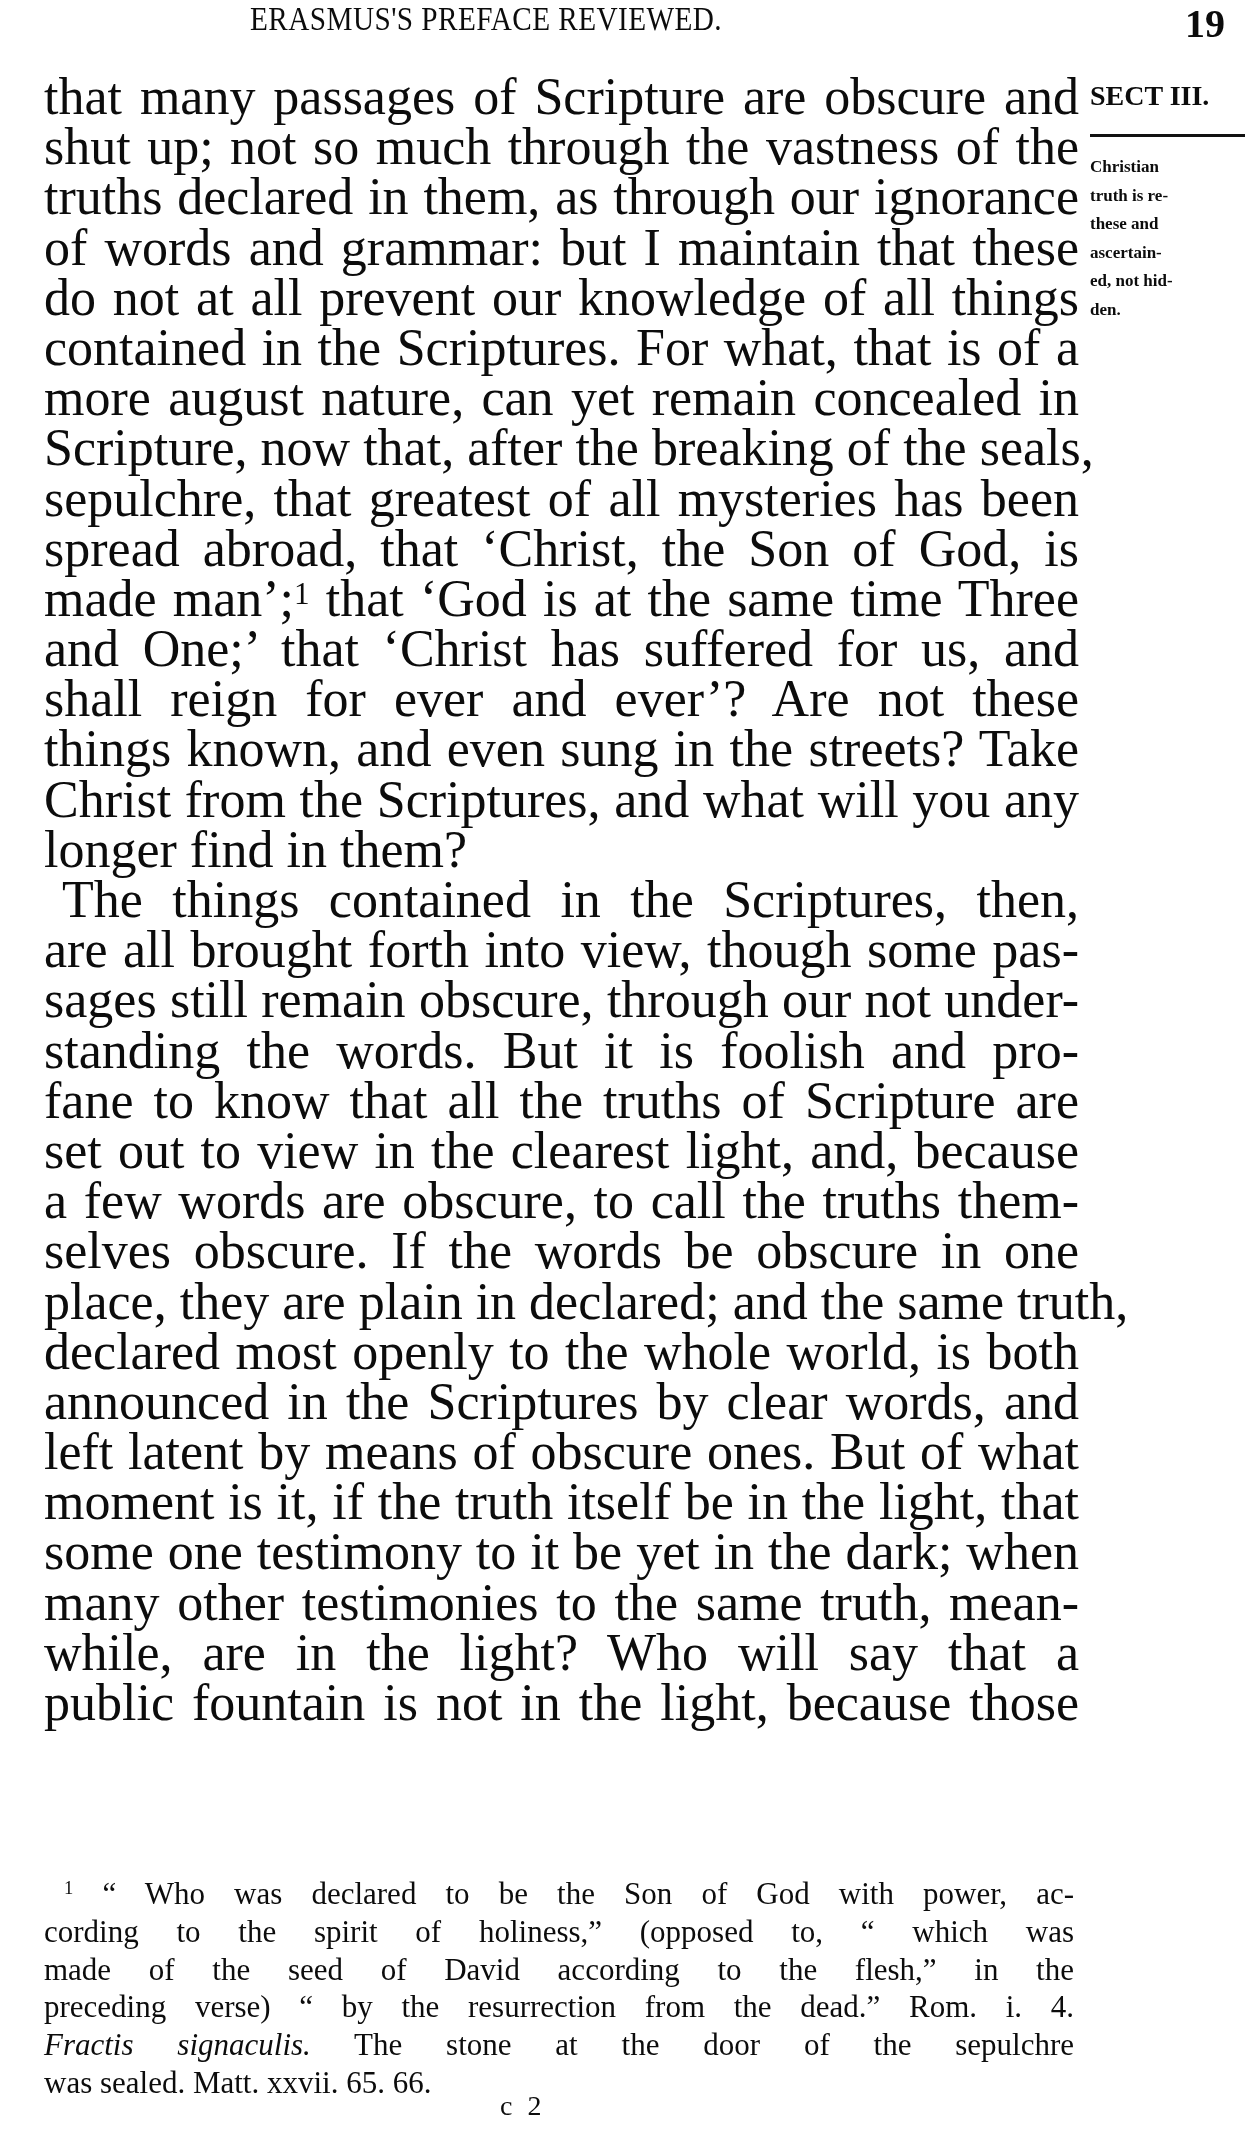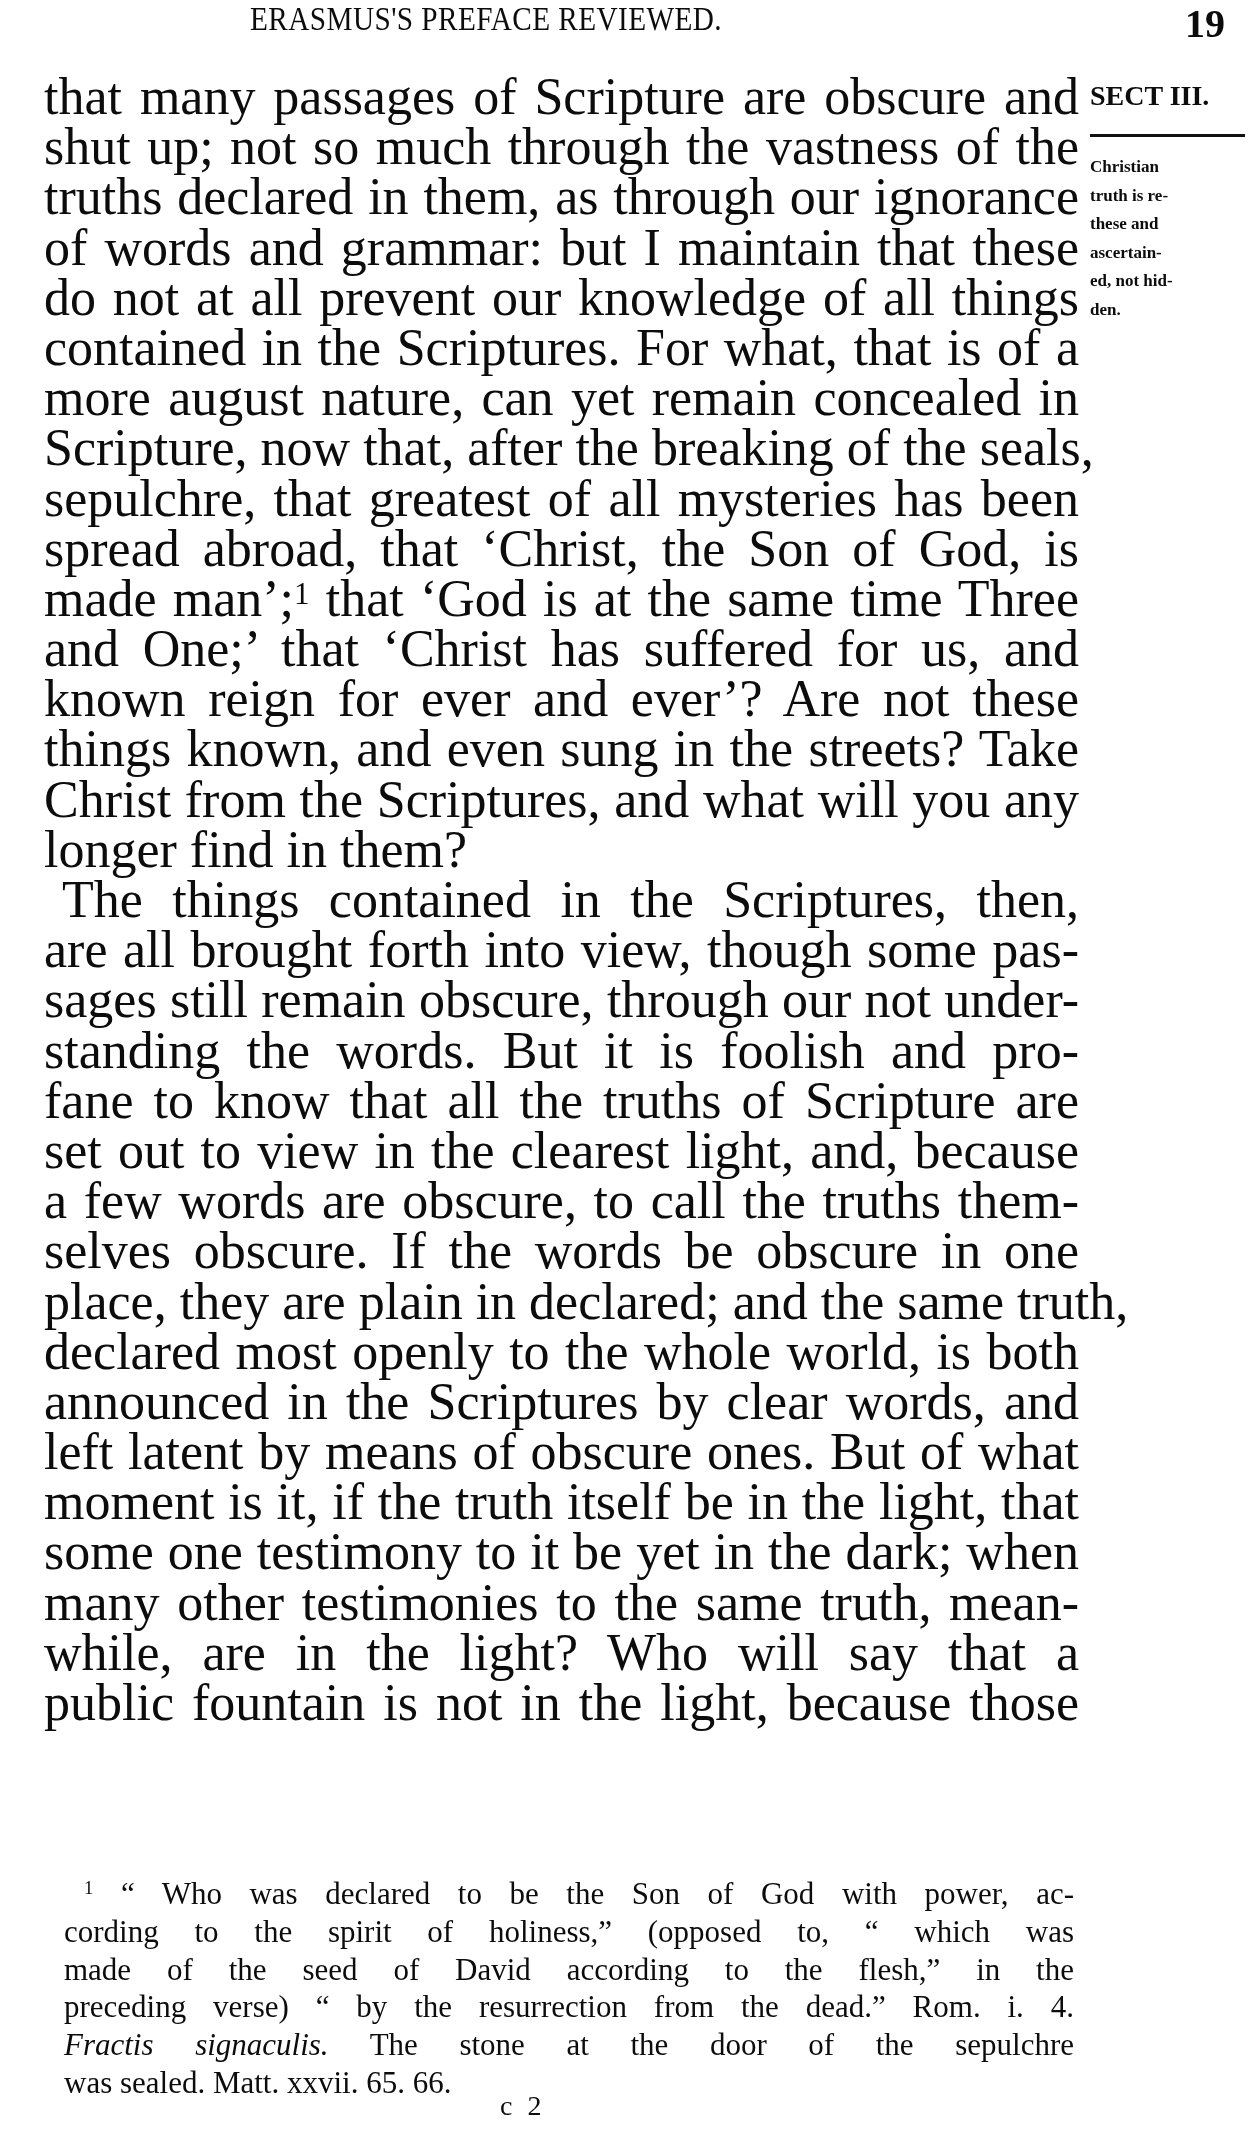--- a/index.html
+++ b/index.html
@@ -9,21 +9,21 @@
   .page-num { position: absolute; top: 0px; left: 1185px; font-size: 40px; font-weight: bold; }
   .body-text { position: absolute; left: 44px; top: 72px; width: 1035px; }
   .line { display: block; font-size: 52px; line-height: 50.2px; height: 50.2px; white-space: nowrap; text-align: justify; text-align-last: justify; transform-origin: left top; }
   .line.last { text-align-last: left; }
   .line.indent { padding-left: 18px; }
   .margin { position: absolute; left: 1090px; top: 72px; width: 160px; }
   .sect { font-size: 28px; font-weight: bold; line-height: 48px; white-space: nowrap; }
   .rule { width: 155px; height: 3px; background: #111; margin: 14px 0 16px 0; }
   .mnote { font-size: 17px; font-weight: bold; line-height: 28.5px; white-space: nowrap; }
   .footnotes { position: absolute; left: 44px; top: 1875px; width: 1030px; }
-  .fline { display: block; font-size: 31px; line-height: 37.8px; height: 37.8px; white-space: nowrap; text-align: justify; text-align-last: justify; margin-left: 20px; }
+  .fline { display: block; font-size: 31px; line-height: 37.8px; height: 37.8px; white-space: nowrap; text-align: justify; text-align-last: justify; }
   .fline.last { text-align-last: left; }
   .fline.indent { padding-left: 20px; }
   sup { font-size: 60%; vertical-align: top; line-height: 1; position: relative; top: 4px; }
   .signature { position: absolute; left: 500px; top: 2090px; font-size: 28px; font-weight: normal; letter-spacing: 4px; }
   i { font-style: italic; }
 </style>
 </head>
 <body>
 
 <div class="page">
@@ -47,21 +47,21 @@
     <span class="line">truths declared in them, as through our ignorance</span>
     <span class="line">of words and grammar: but I maintain that these</span>
     <span class="line">do not at all prevent our knowledge of all things</span>
     <span class="line">contained in the Scriptures.  For what, that is of a</span>
     <span class="line">more august nature, can yet remain concealed in</span>
     <span class="line">Scripture, now that, after the breaking of the seals,</span>
     <span class="line">sepulchre, that greatest of all mysteries has been</span>
     <span class="line">spread abroad, that ‘Christ, the Son of God, is</span>
     <span class="line"><span>made man’;</span><sup>1</sup><span> that ‘God is at the same time Three</span></span>
     <span class="line">and One;’ that ‘Christ has suffered for us, and</span>
-    <span class="line">known reign for ever and ever’?  Are not these</span>
+    <span class="line">shall reign for ever and ever’?  Are not these</span>
     <span class="line">things known, and even sung in the streets? Take</span>
     <span class="line">Christ from the Scriptures, and what will you any</span>
     <span class="line last">longer find in them?</span>
     <span class="line indent">The things contained in the Scriptures, then,</span>
     <span class="line">are all brought forth into view, though some pas-</span>
     <span class="line">sages still remain obscure, through our not under-</span>
     <span class="line">standing the words.  But it is foolish and pro-</span>
     <span class="line">fane to know that all the truths of Scripture are</span>
     <span class="line">set out to view in the clearest light, and, because</span>
     <span class="line">a few words are obscure, to call the truths them-</span>

